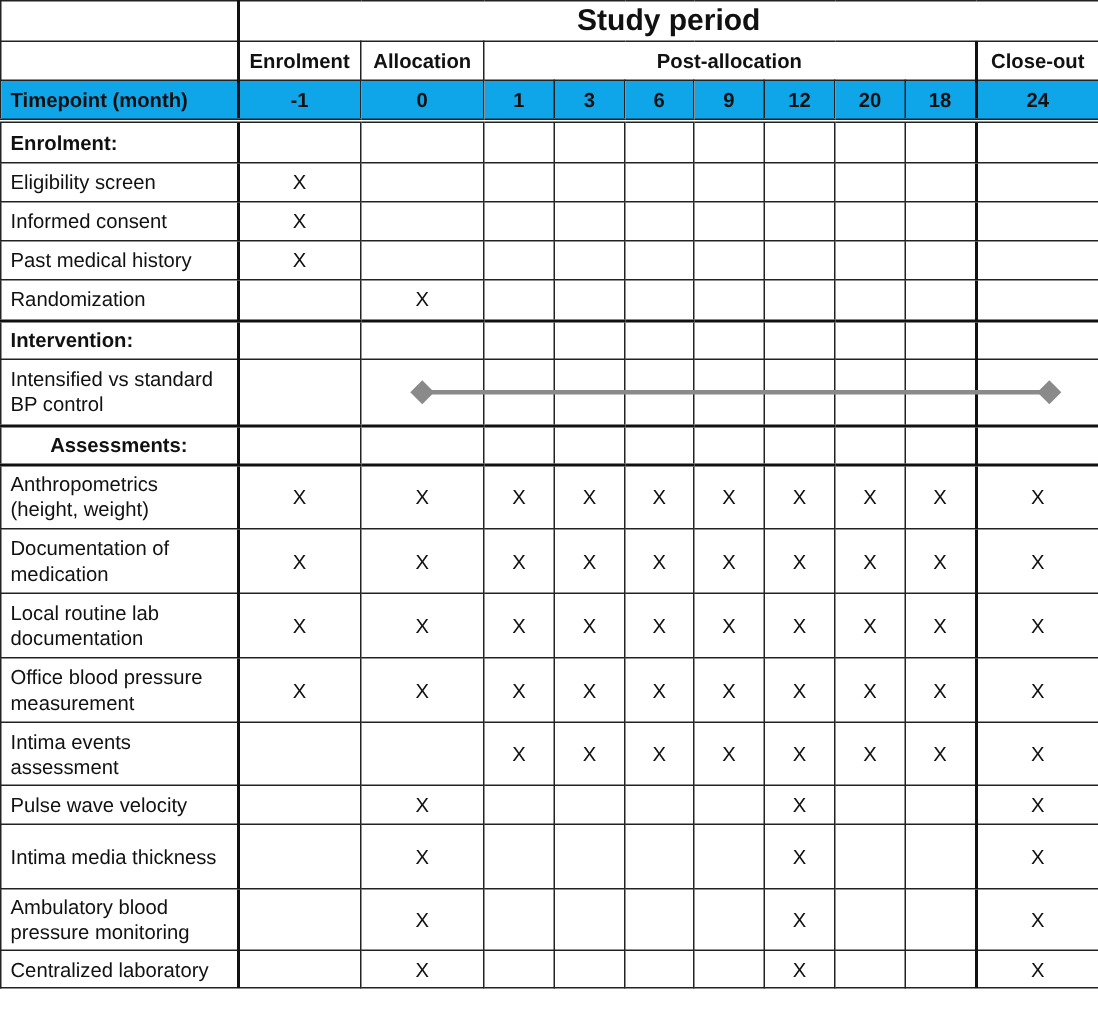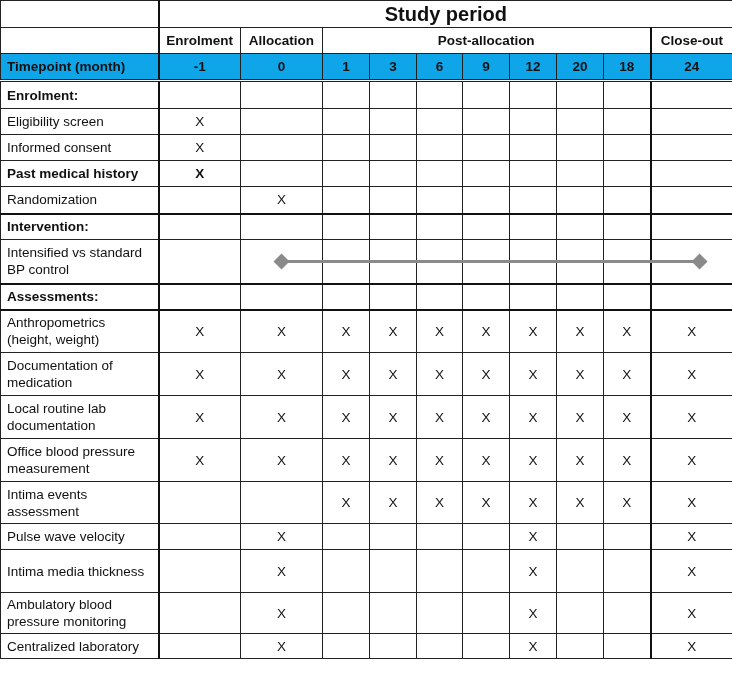--- a/index.html
+++ b/index.html
@@ -90,21 +90,21 @@
           <td class="c"></td>
           <td class="c"></td>
           <td class="c"></td>
           <td class="c"></td>
           <td class="c"></td>
           <td class="c"></td>
           <td class="c"></td>
           <td class="c"></td>
           <td class="c thickL"></td>
         </tr>
-        <tr style="height: 26px; font-weight: bold;">
+        <tr style="height: 26px;">
           <td class="thickR">Past medical history</td>
           <td class="c">X</td>
           <td class="c"></td>
           <td class="c"></td>
           <td class="c"></td>
           <td class="c"></td>
           <td class="c"></td>
           <td class="c"></td>
           <td class="c"></td>
           <td class="c"></td>
@@ -142,21 +142,21 @@
           <td class="c"></td>
           <td class="c"></td>
           <td class="c"></td>
           <td class="c"></td>
           <td class="c"></td>
           <td class="c"></td>
           <td class="c"></td>
           <td class="c"></td>
           <td class="c thickL"></td>
         </tr>
-        <tr class="sec" style="height: 26px;">
+        <tr class="sec" style="height: 26px; text-align: center;">
           <td class="b thickR">Assessments:</td>
           <td></td>
           <td></td>
           <td></td>
           <td></td>
           <td></td>
           <td></td>
           <td></td>
           <td></td>
           <td></td>

